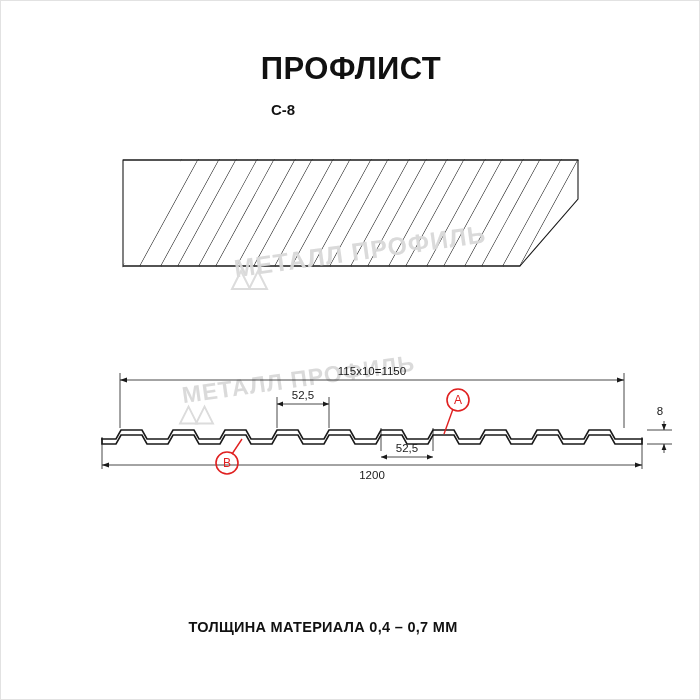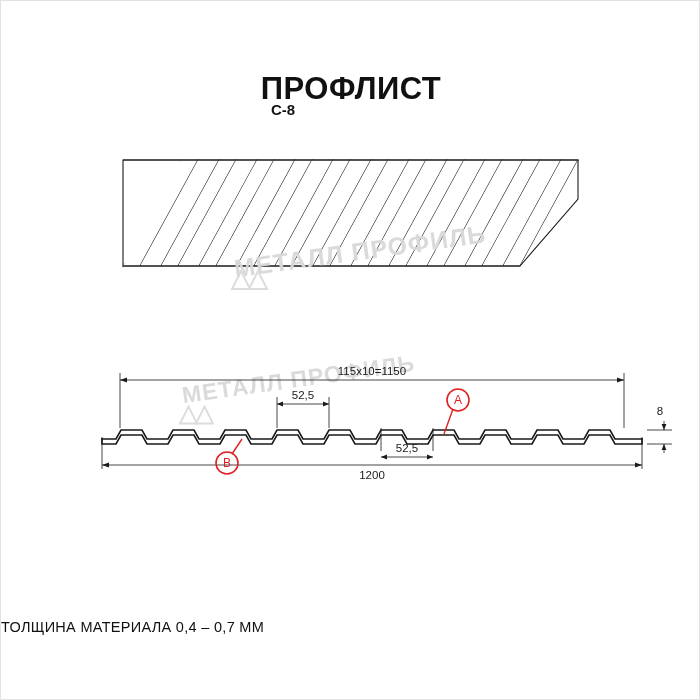--- a/index.html
+++ b/index.html
@@ -17,21 +17,21 @@
   #page {
     position: relative;
     width: 700px;
     height: 700px;
     border: 1px solid #e2e2e2;
     box-sizing: border-box;
     background: #ffffff;
   }
   .title {
     position: absolute;
-    top: 70px;
+    top: 50px;
     left: 0;
     width: 700px;
     text-align: center;
     font-size: 31px;
     font-weight: bold;
     letter-spacing: 0.5px;
     color: #111111;
   }
   .subtitle {
     position: absolute;
@@ -80,22 +80,23 @@
   }
   .wm-logo {
     position: absolute;
     pointer-events: none;
   }
   .footnote {
     position: absolute;
     top: 618px;
     left: 0;
     width: 644px;
+    text-align: center;
     font-size: 14.5px;
-    font-weight: normal;
+    font-weight: bold;
     color: #111111;
     letter-spacing: 0.3px;
   }
   svg { display: block; overflow: visible; }
   .ln { stroke: #1a1a1a; fill: none; }
   .dim { stroke: #1a1a1a; fill: none; stroke-width: 0.8; }
   .dimtxt {
     font-family: "Liberation Sans", sans-serif;
     font-size: 11.5px;
     fill: #1a1a1a;

